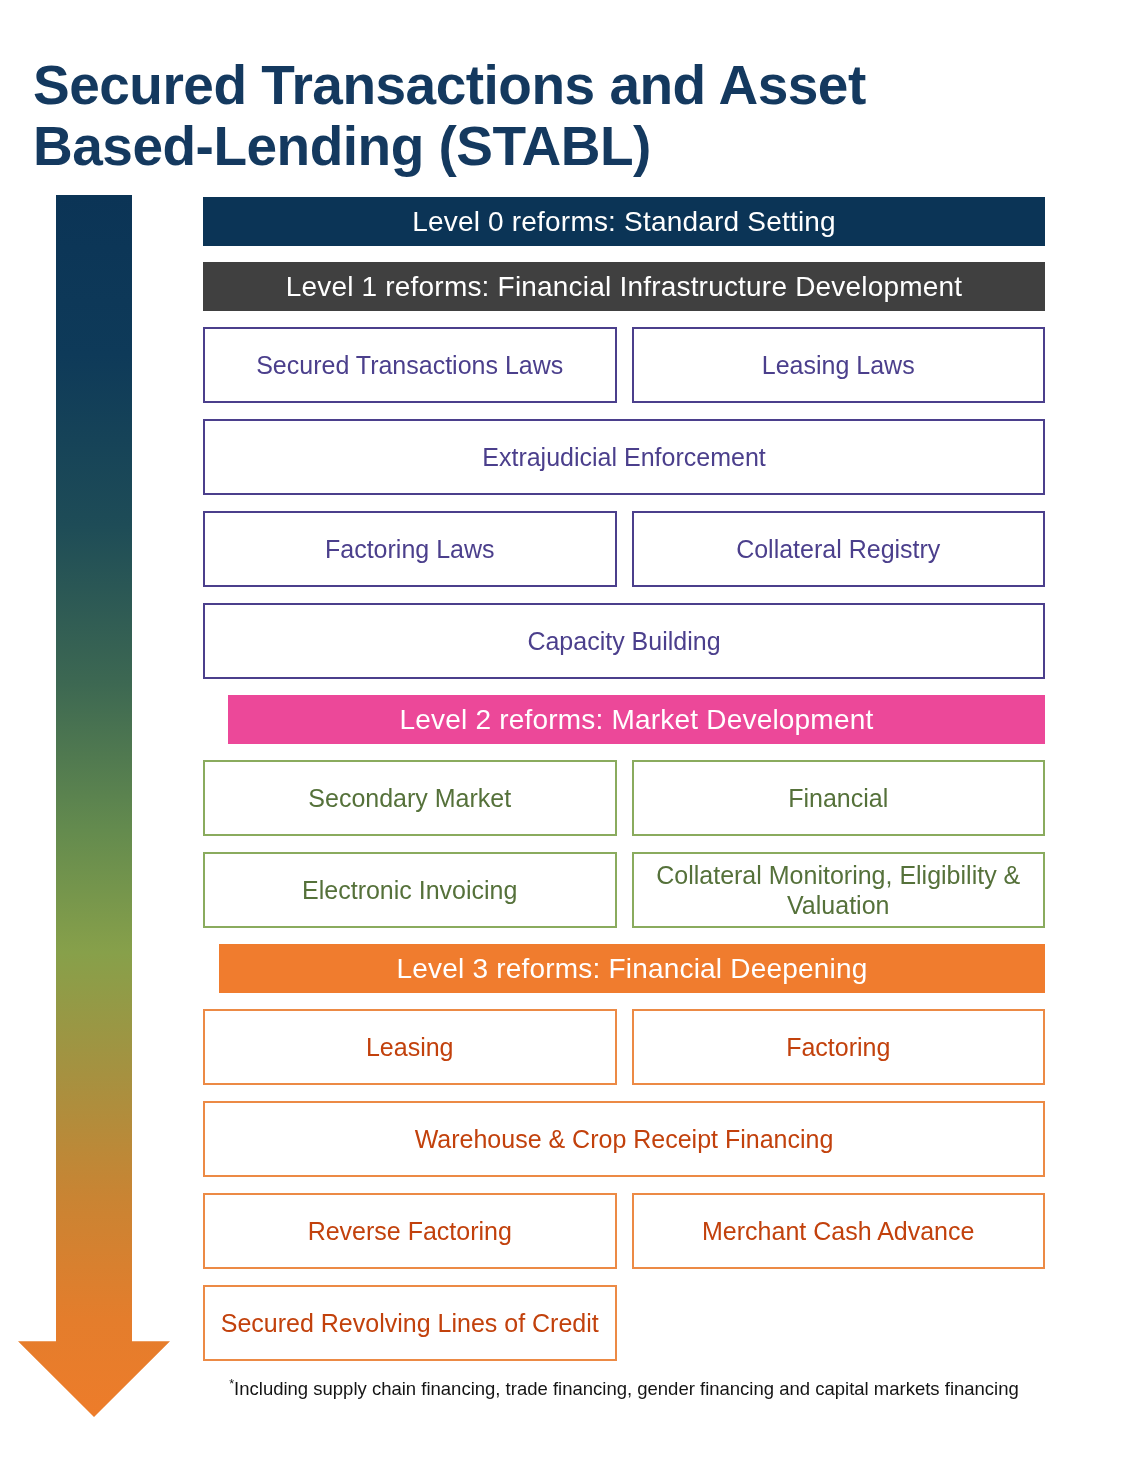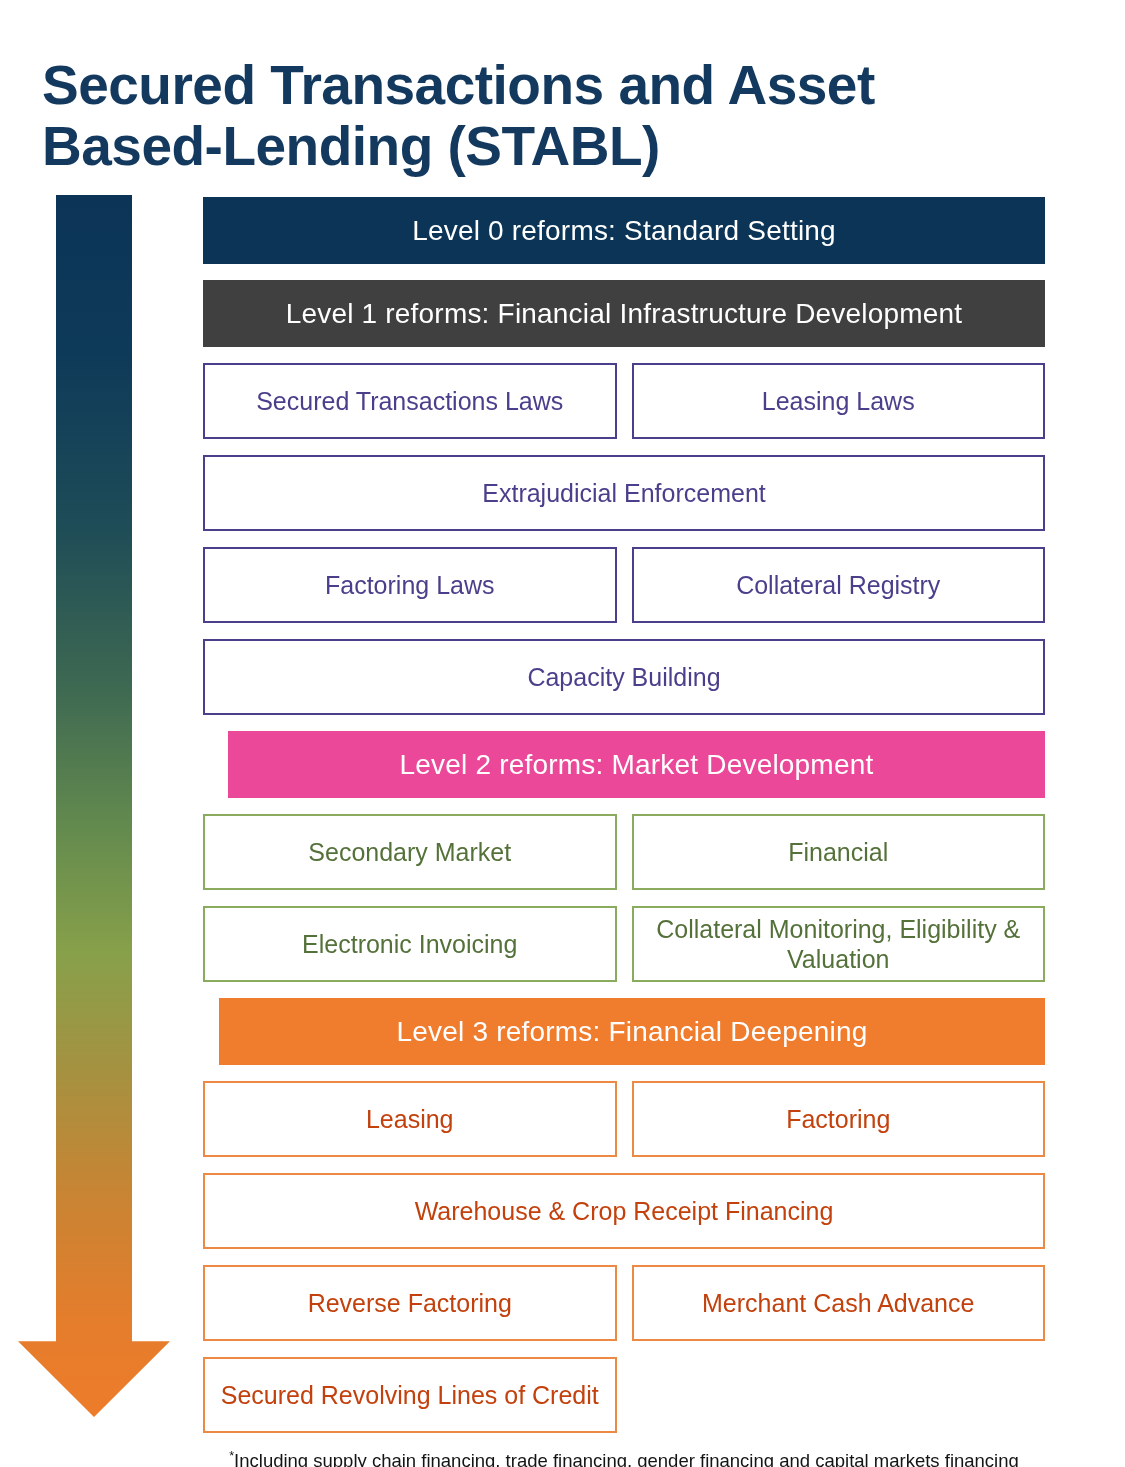--- a/index.html
+++ b/index.html
@@ -6,21 +6,21 @@
   .canvas {
     position: relative;
     width: 1125px;
     height: 1467px;
     background: #ffffff;
     font-family: "Liberation Sans", sans-serif;
     overflow: hidden;
   }
   .page-title {
     position: absolute;
-    left: 42px;
+    left: 33px;
     top: 18px;
     width: 1040px;
     font-size: 55px;
     line-height: 1.12;
     font-weight: bold;
     color: #14395f;
     letter-spacing: -0.5px;
     white-space: pre-line;
   }
   .arrow {
@@ -45,21 +45,21 @@
   .column {
     position: absolute;
     left: 203px;
     top: 197px;
     width: 842px;
     display: flex;
     flex-direction: column;
     gap: 16px;
   }
   .bar {
-    height: 67px;
+    height: 49px;
     display: flex;
     align-items: center;
     justify-content: center;
     color: #ffffff;
     font-size: 28px;
     letter-spacing: 0.2px;
     flex: none;
   }
   .bar-l0 { background: #0b3456; }
   .bar-l1 { background: #404040; }

